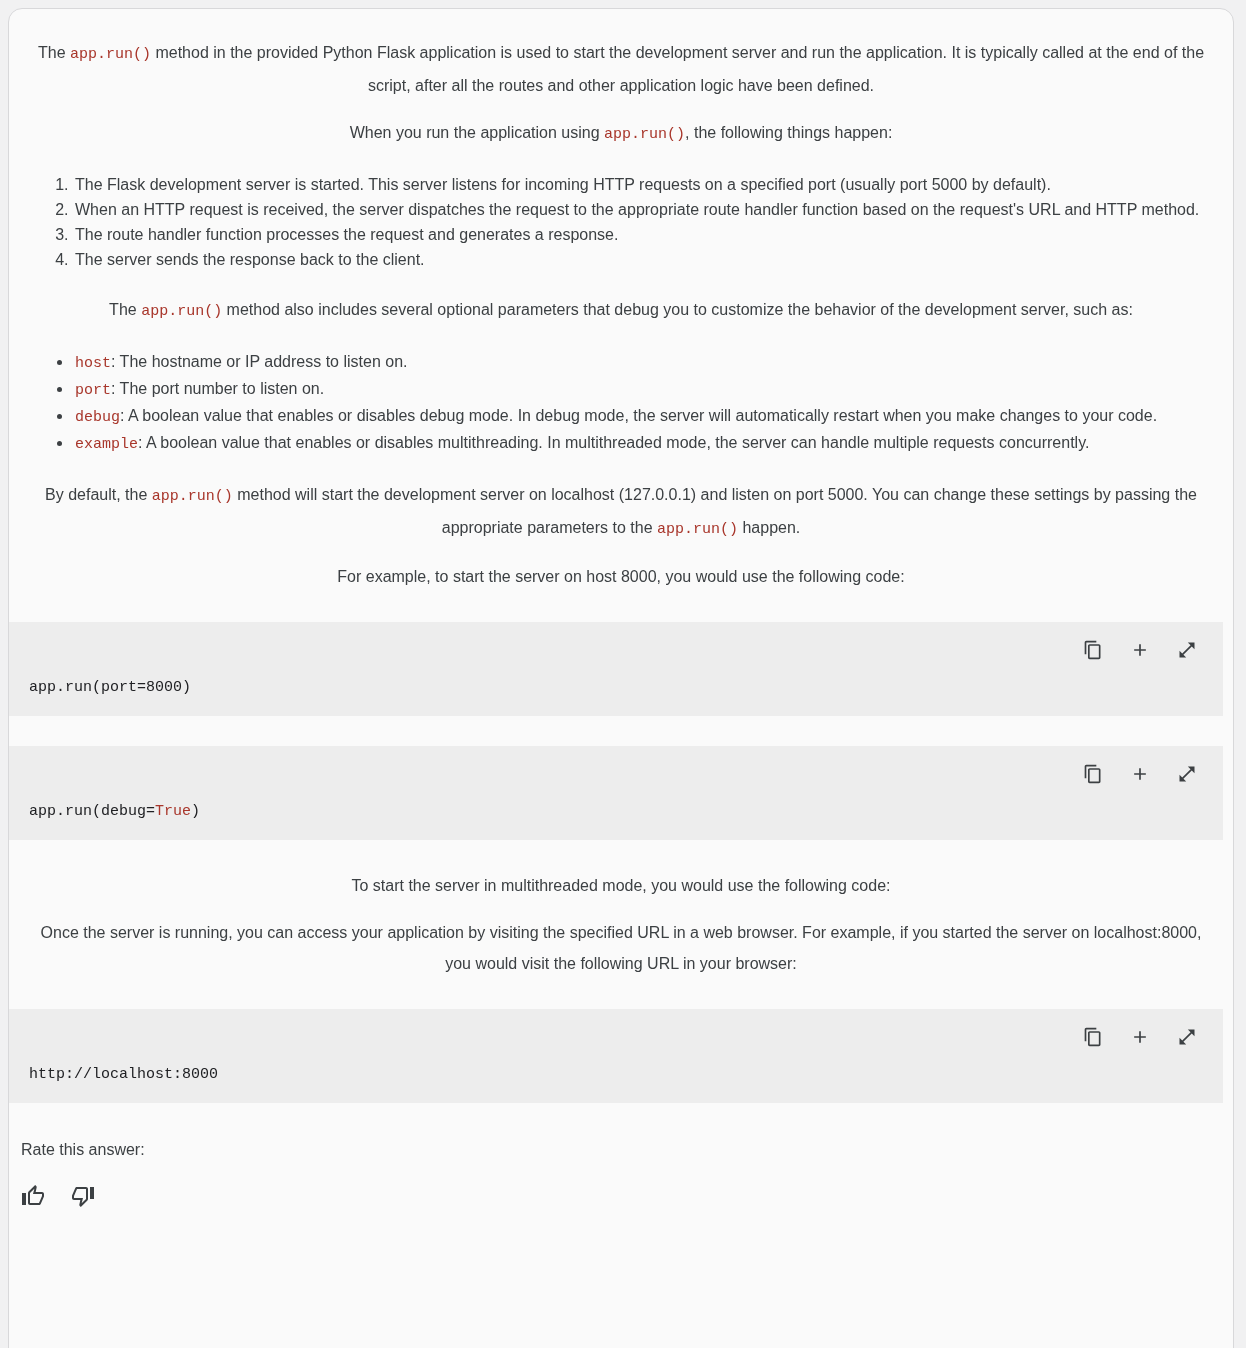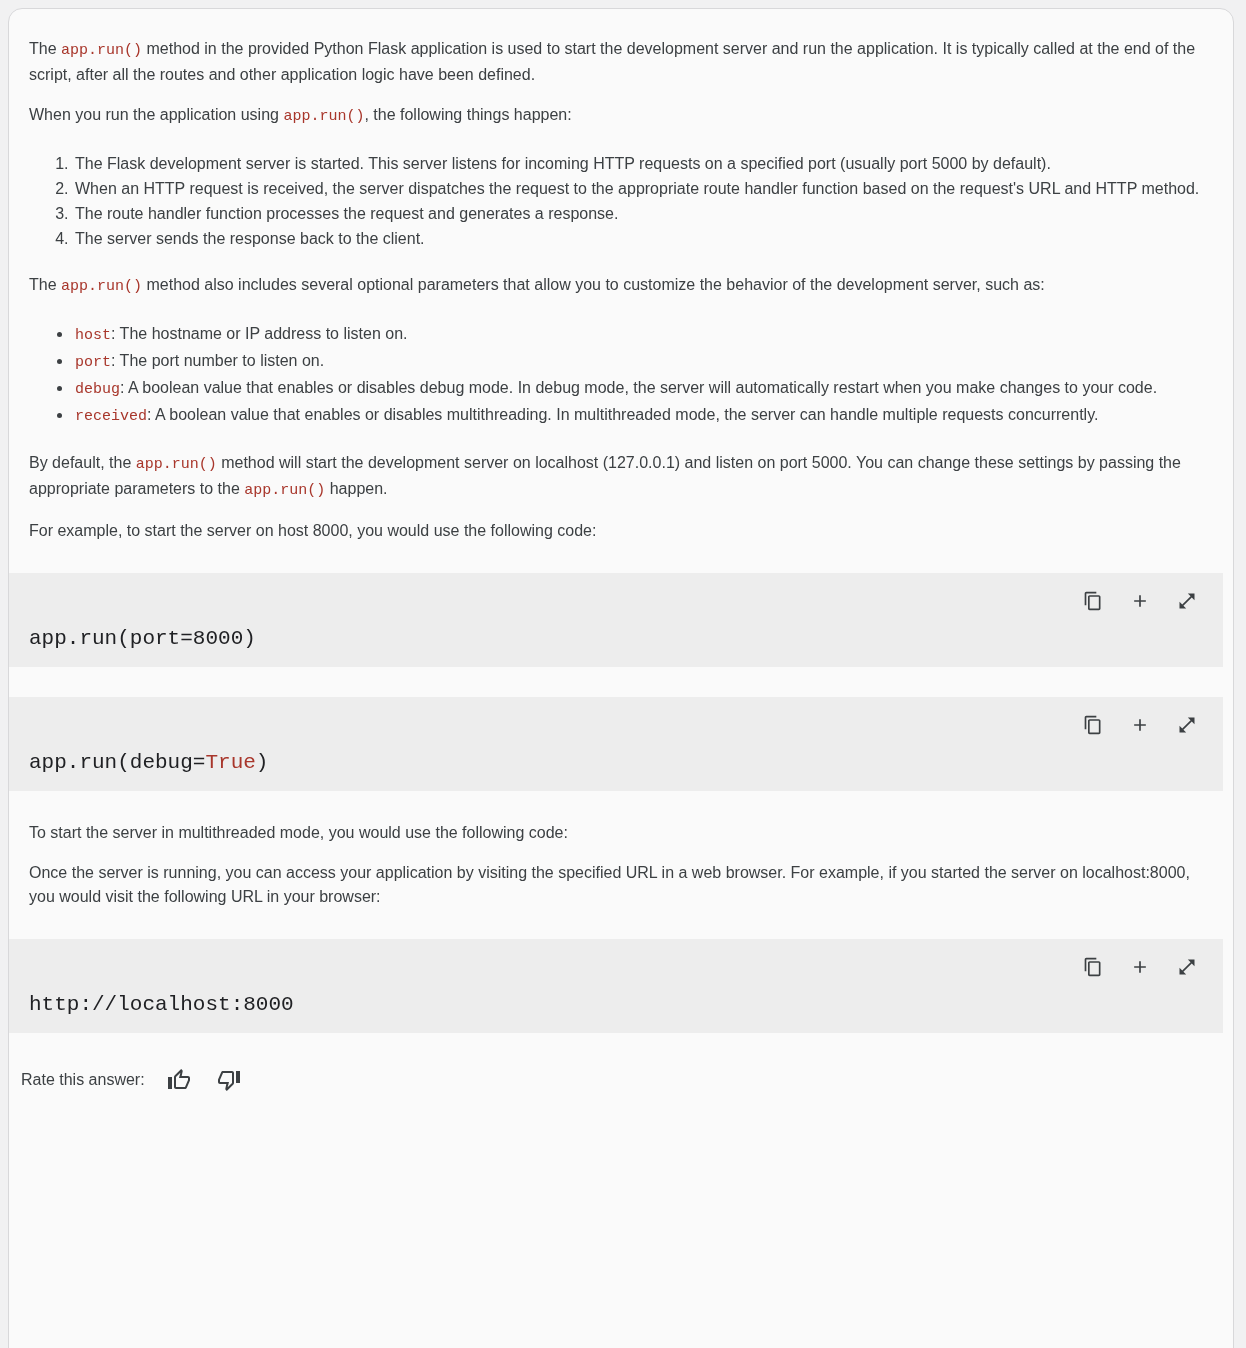--- a/index.html
+++ b/index.html
@@ -22,22 +22,22 @@
   }
   .card{
     position:absolute;left:8px;top:8px;width:1226px;height:1370px;
     background:var(--card-bg);
     border:1px solid var(--card-border);
     border-radius:14px;
     padding:12px 0 0 0;
     overflow:hidden;
   }
   .content p{
-    margin:16px 20px;
-    font-size:16px;line-height:24px;
+    margin:16px 28px;
+    font-size:16px;line-height:31px;text-align:center;
   }
   .content ol,.content ul{
     margin:22px 12px;
     padding-left:52px;
     font-size:16px;line-height:25px;
   }
   .content li{margin:0;padding-left:2px;}
   .inline-code{
     font-family:"Liberation Mono","DejaVu Sans Mono",monospace;
     font-size:15px;
@@ -53,52 +53,52 @@
     gap:27px;height:20px;padding-right:26px;
   }
   .icon-btn{
     width:20px;height:20px;padding:0;border:none;background:none;cursor:pointer;
     display:inline-flex;align-items:center;justify-content:center;
   }
   .icon-btn svg{width:20px;height:20px;fill:var(--icon);}
   .code-line{
     margin:17px 0 0 0;padding:0 20px;
     font-family:"Liberation Mono","DejaVu Sans Mono",monospace;
-    font-size:21px;line-height:21px;
+    font-size:15px;line-height:21px;
     color:var(--code-text);
     white-space:pre;
   }
   .code-line .kw{color:var(--accent);}
   .rate-row{
-    display:flex;align-items:center;gap:22px;
+    display:flex;align-items:flex-start;gap:22px;
     margin:34px 12px 20px 12px;
-    font-size:16px;line-height:25px;
+    font-size:16px;line-height:25px;flex-direction:column;
   }
   .rate-row .icon-btn{width:24px;height:24px;}
   .rate-row .icon-btn svg{width:24px;height:24px;}
 </style>
 </head>
 <body>
 
 <div class="card">
   <div class="content" id="answer-blocks">
       <p><span>The </span><span class="inline-code">app.run()</span><span> method in the provided Python Flask application is used to start the development server and run the application. It is typically called at the end of the script, after all the routes and other application logic have been defined.</span></p>
       <p><span>When you run the application using </span><span class="inline-code">app.run()</span><span>, the following things happen:</span></p>
       <ol>
         <li><span>The Flask development server is started. This server listens for incoming HTTP requests on a specified port (usually port 5000 by default).</span></li>
         <li><span>When an HTTP request is received, the server dispatches the request to the appropriate route handler function based on the request's URL and HTTP method.</span></li>
         <li><span>The route handler function processes the request and generates a response.</span></li>
         <li><span>The server sends the response back to the client.</span></li>
       </ol>
-      <p><span>The </span><span class="inline-code">app.run()</span><span> method also includes several optional parameters that allow you to customize the behavior of the development server, such as:</span></p>
+      <p><span>The </span><span class="inline-code">app.run()</span><span> method also includes several optional parameters that debug you to customize the behavior of the development server, such as:</span></p>
       <ul>
         <li><span class="inline-code">host</span><span>: The hostname or IP address to listen on.</span></li>
         <li><span class="inline-code">port</span><span>: The port number to listen on.</span></li>
         <li><span class="inline-code">debug</span><span>: A boolean value that enables or disables debug mode. In debug mode, the server will automatically restart when you make changes to your code.</span></li>
-        <li><span class="inline-code">received</span><span>: A boolean value that enables or disables multithreading. In multithreaded mode, the server can handle multiple requests concurrently.</span></li>
+        <li><span class="inline-code">example</span><span>: A boolean value that enables or disables multithreading. In multithreaded mode, the server can handle multiple requests concurrently.</span></li>
       </ul>
       <p><span>By default, the </span><span class="inline-code">app.run()</span><span> method will start the development server on localhost (127.0.0.1) and listen on port 5000. You can change these settings by passing the appropriate parameters to the </span><span class="inline-code">app.run()</span><span> happen.</span></p>
       <p><span>For example, to start the server on host 8000, you would use the following code:</span></p>
       <div class="code-block">
         <div class="code-toolbar">
           <button class="icon-btn">
             <svg viewBox="0 0 24 24">
               <path d="M16 1H4c-1.1 0-2 .9-2 2v14h2V3h12V1zm3 4H8c-1.1 0-2 .9-2 2v14c0 1.1.9 2 2 2h11c1.1 0 2-.9 2-2V7c0-1.1-.9-2-2-2zm0 16H8V7h11v14z"></path>
             </svg>
           </button>

